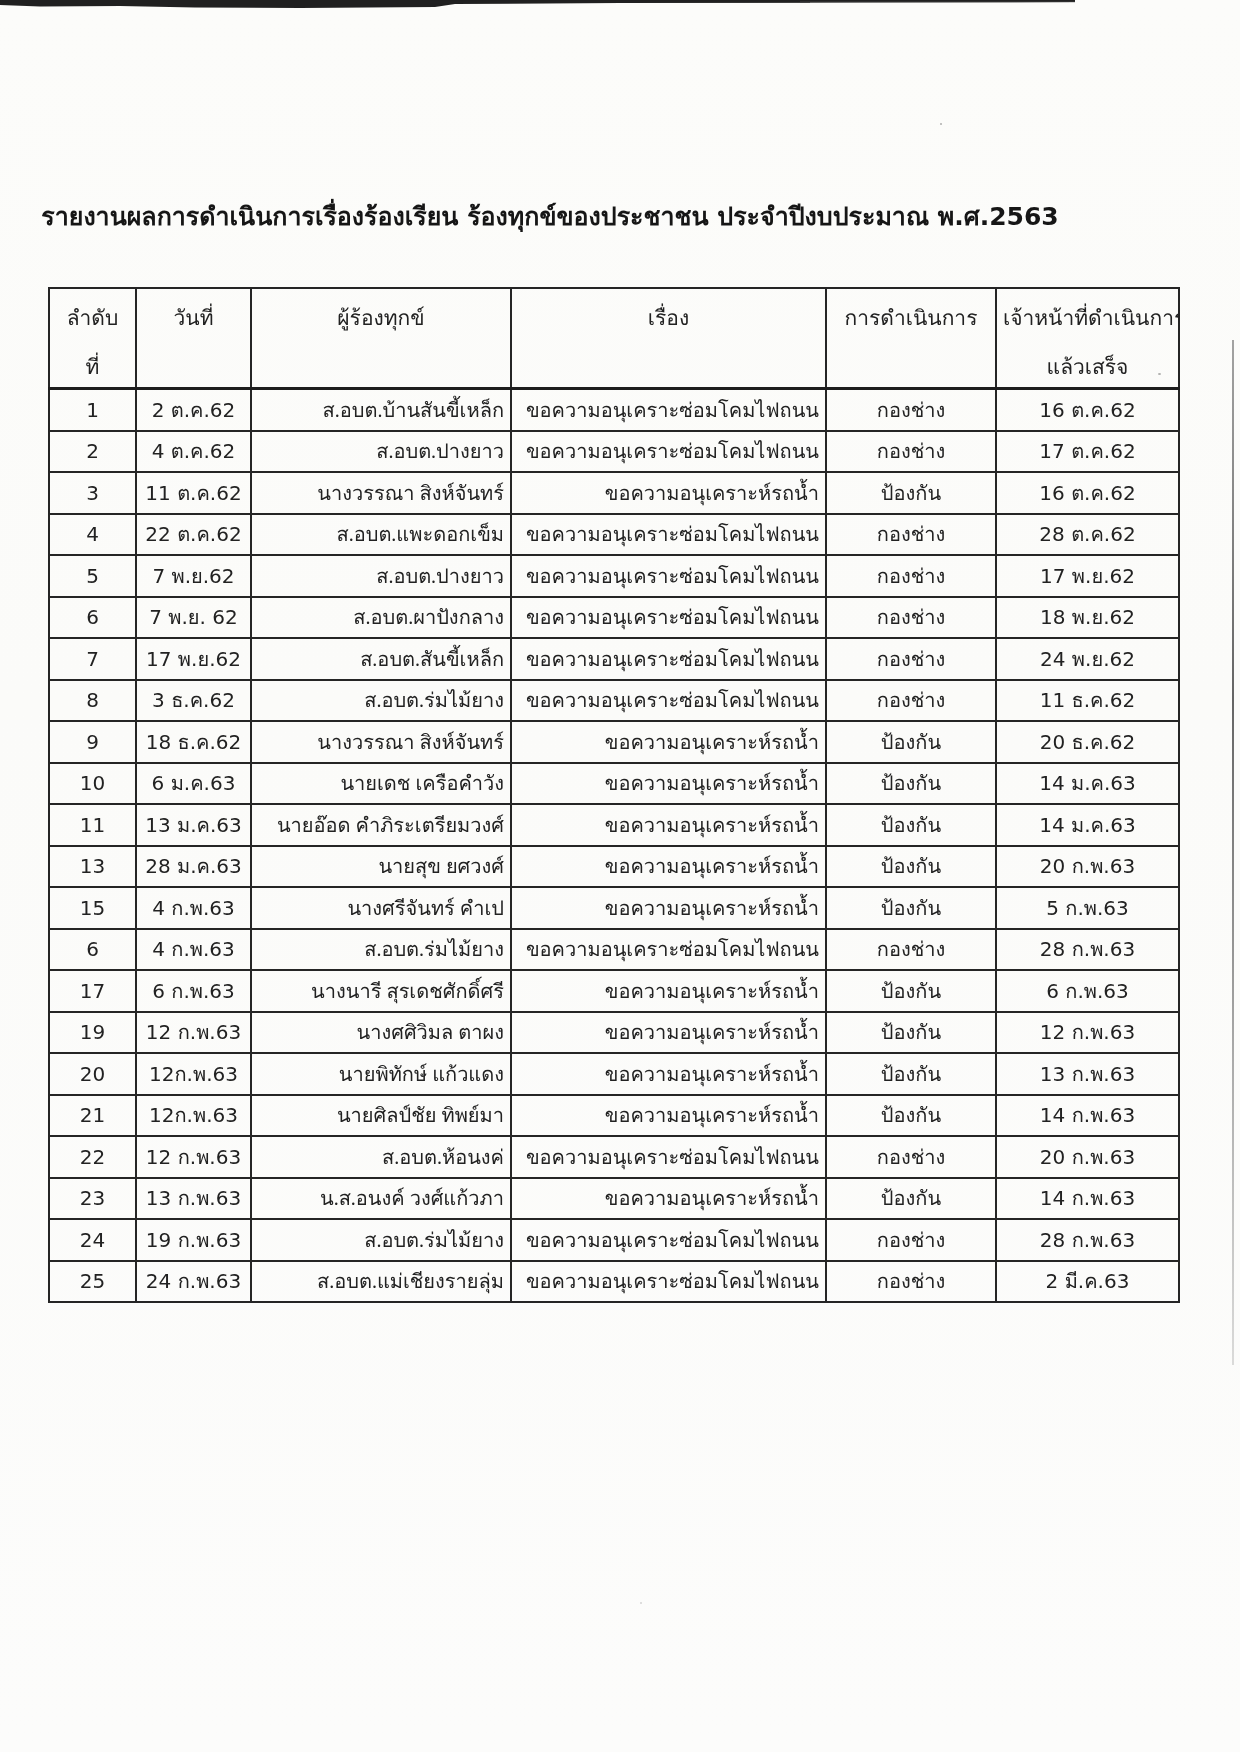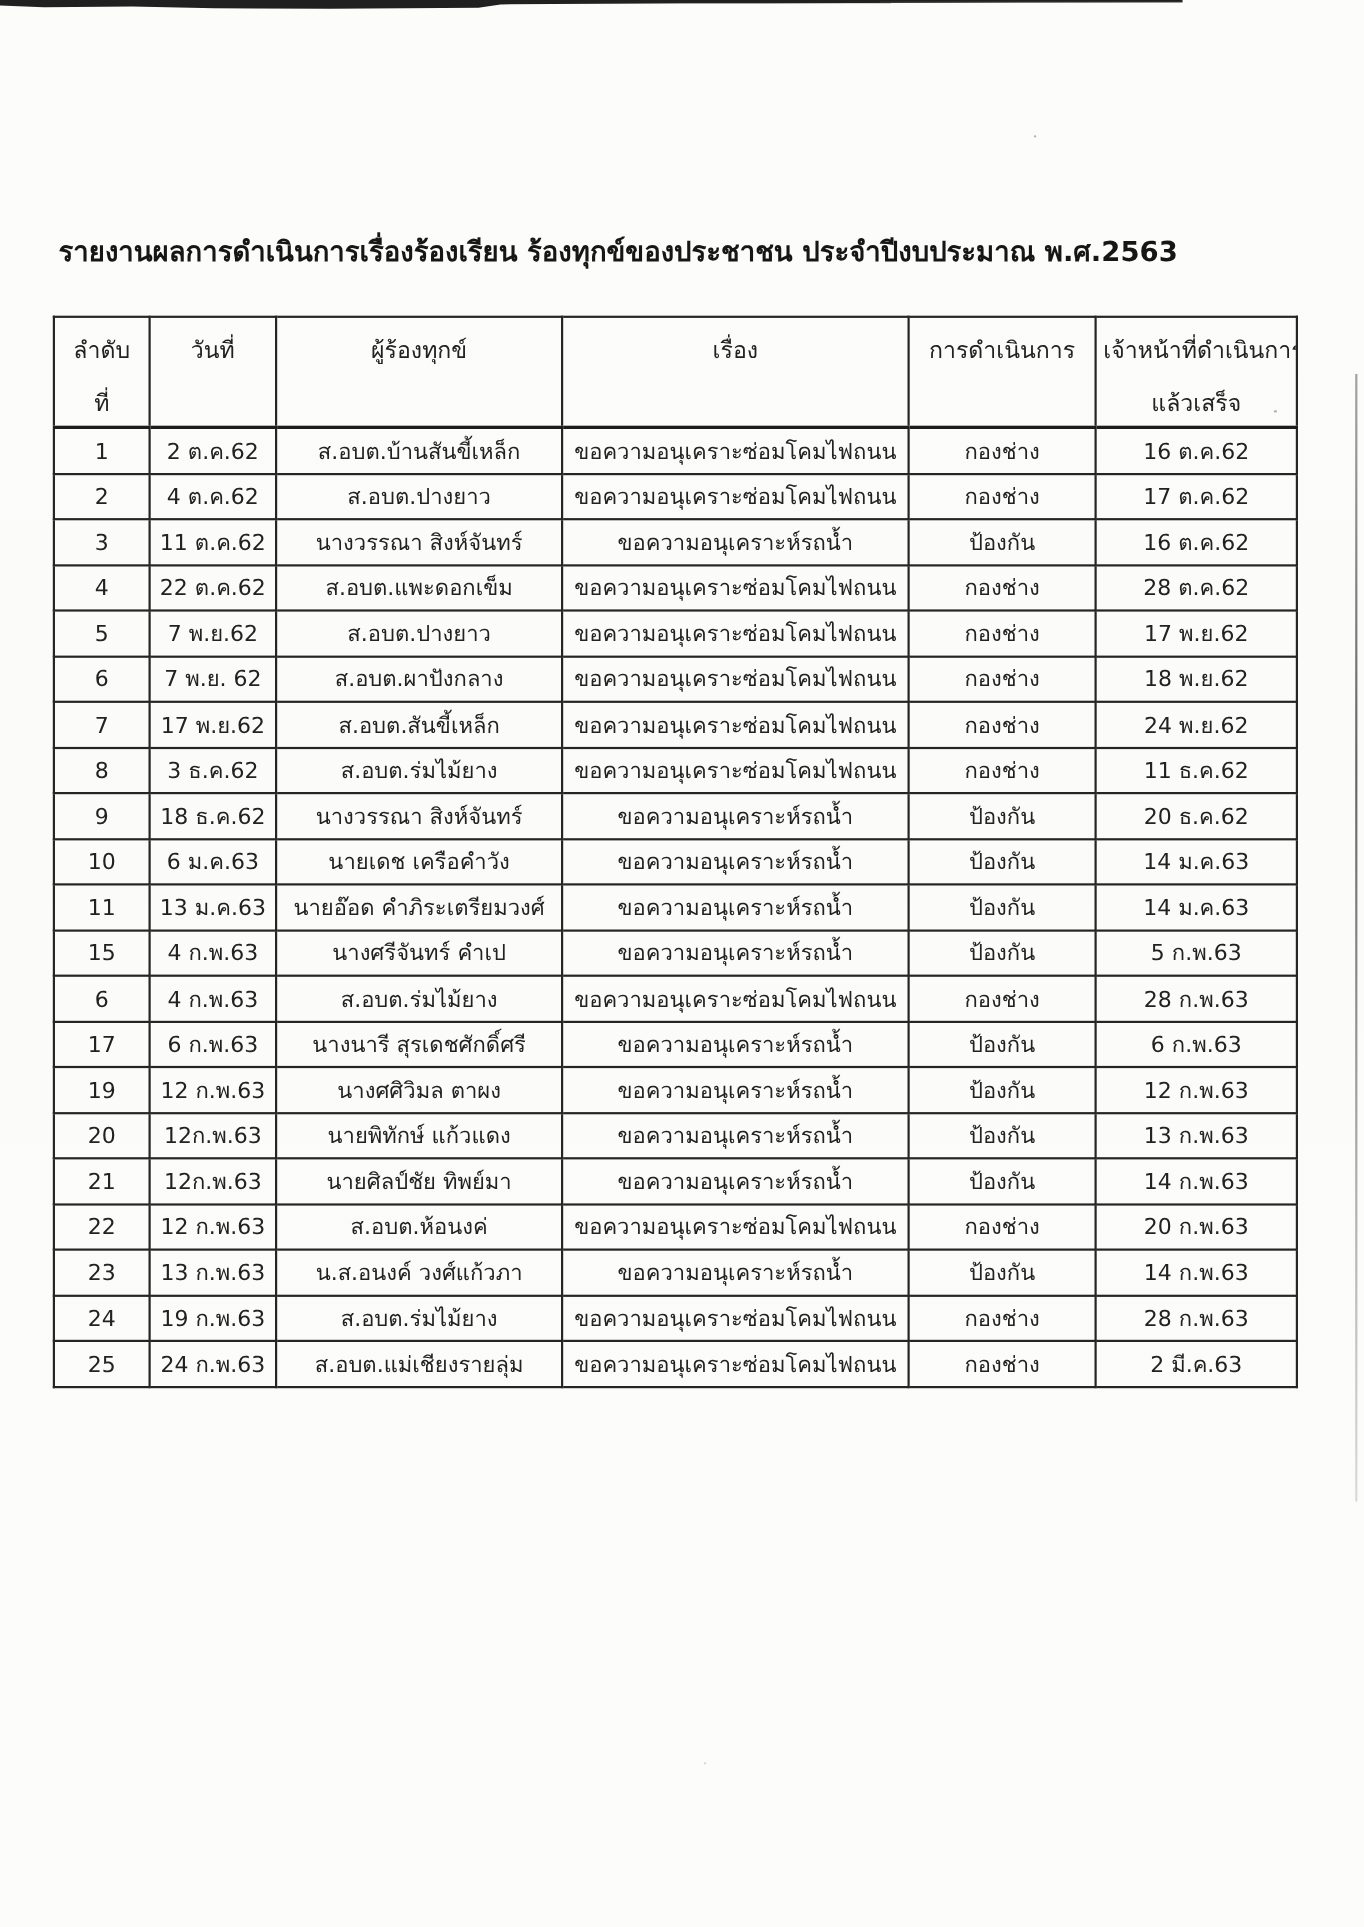--- a/index.html
+++ b/index.html
@@ -33,21 +33,21 @@
   .s1 { left: 420px; top: 308px; }
   .s2 { left: 940px; top: 123px; }
   .s3 { left: 1158px; top: 373px; width:3px; height:2px; }
   .s4 { left: 640px; top: 1602px; opacity:.5; }
 
   .title {
     position: absolute;
     top: 196px;
     left: 0;
     width: 1100px;
-    margin: 12px;
+    margin: 0;
     text-align: center;
     font-size: 25px;
     font-weight: bold;
     letter-spacing: 0px;
     color: #161616;
     white-space: nowrap;
   }
 
   table.report {
     position: absolute;
@@ -74,21 +74,21 @@
     text-align: center;
     border-bottom: 3px solid #1d1d1d;
     margin-top: 36px;
   }
   table.report thead .hline2 { margin-top: 16px; }
   table.report td {
     height: 39.5px;
     vertical-align: middle;
   }
   td.center { text-align: center; }
-  td.left { text-align: center; padding-left: 12px; }
+  td.left { text-align: right; padding-left: 12px; font-family: Liberation Serif, serif; }
 </style>
 </head>
 <body>
 
 <div class="page">
 
   <svg class="top-artifact" width="1240" height="14" viewBox="0 0 1240 14">
     <polygon points="0,0 1075,0 1075,2 860,2.5 620,3 455,4 435,7 300,8 195,7.5 120,6 40,6.5 0,5" fill="#0d0d0d" opacity="0.92"></polygon>
     <rect x="430" y="1" width="380" height="2" fill="#222" opacity="0.55"></rect>
     <rect x="800" y="1" width="275" height="1.5" fill="#444" opacity="0.4"></rect>
@@ -210,20 +210,28 @@
         </tr>
         <tr>
           <td class="center">11</td>
           <td class="center">13 ม.ค.63</td>
           <td class="left">นายอ๊อด  คำภิระเตรียมวงศ์</td>
           <td class="left">ขอความอนุเคราะห์รถน้ำ</td>
           <td class="center">ป้องกัน</td>
           <td class="center">14 ม.ค.63</td>
         </tr>
         <tr>
+          <td class="center">13</td>
+          <td class="center">28 ม.ค.63</td>
+          <td class="left">นายสุข  ยศวงศ์</td>
+          <td class="left">ขอความอนุเคราะห์รถน้ำ</td>
+          <td class="center">ป้องกัน</td>
+          <td class="center">20 ก.พ.63</td>
+        </tr>
+        <tr>
           <td class="center">15</td>
           <td class="center">4 ก.พ.63</td>
           <td class="left">นางศรีจันทร์  คำเป</td>
           <td class="left">ขอความอนุเคราะห์รถน้ำ</td>
           <td class="center">ป้องกัน</td>
           <td class="center">5 ก.พ.63</td>
         </tr>
         <tr>
           <td class="center">6</td>
           <td class="center">4 ก.พ.63</td>

